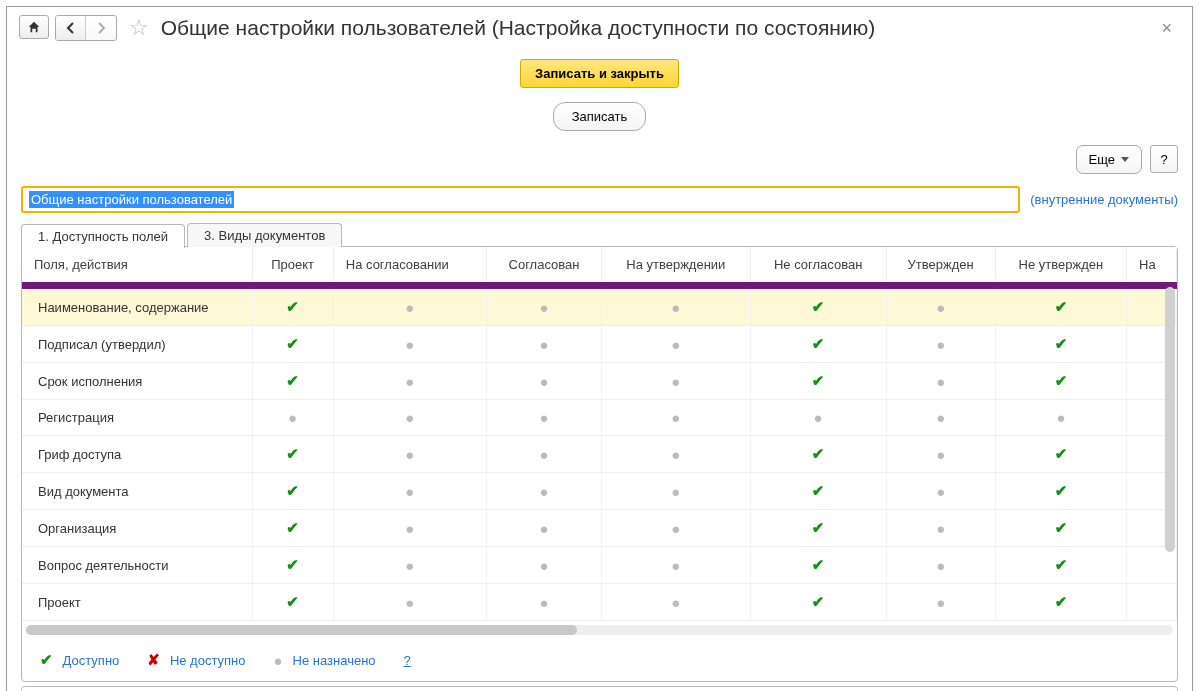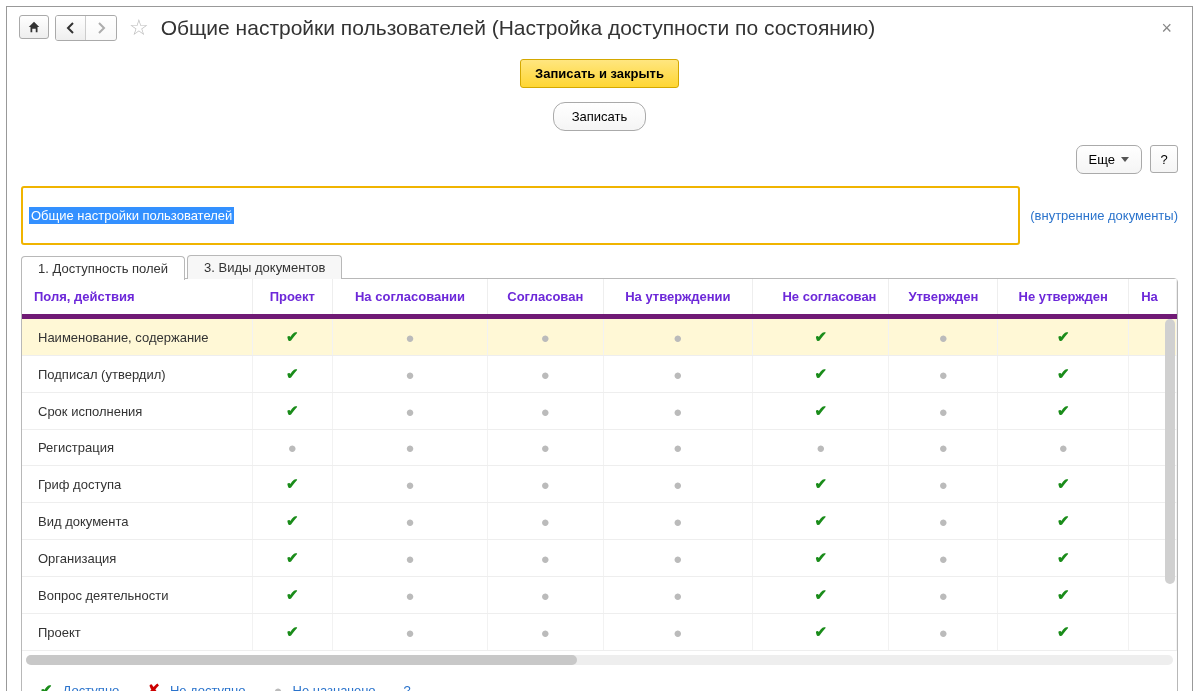--- a/index.html
+++ b/index.html
@@ -12,31 +12,31 @@
 .star-icon { font-size: 22px; color: #bbb; margin-left: 4px; }
 .page-title { font-size: 21px; color: #333; margin-left: 4px; }
 .close-x { margin-left: auto; font-size: 18px; color: #888; cursor: pointer; padding: 0 8px; }
 .toolbar { display: flex; align-items: center; padding: 10px 14px; gap: 14px; flex-direction: column; }
 .btn-yellow { background: linear-gradient(#ffe680,#ffd633); border: 1px solid #d4a800; border-radius: 3px; padding: 6px 14px; font-weight: bold; font-size: 13px; cursor: pointer; }
 .btn-white { background: linear-gradient(#fff,#f5f5f5); border: 1px solid #aaa; border-radius: 12px; padding: 6px 18px; font-size: 13px; cursor: pointer; }
 .toolbar-right { margin-left: auto; display: flex; gap: 8px; }
 .btn-more { background: linear-gradient(#fff,#f5f5f5); border: 1px solid #aaa; border-radius: 7px; padding: 6px 12px; font-size: 13px; cursor: pointer; display: flex; align-items: center; gap: 6px; }
 .btn-help { background: linear-gradient(#fff,#f5f5f5); border: 1px solid #aaa; border-radius: 3px; width: 28px; height: 28px; font-size: 13px; cursor: pointer; display: flex; align-items: center; justify-content: center; }
 .name-row { display: flex; align-items: center; padding: 2px 14px 10px; gap: 10px; }
-.name-input-wrap { flex: 1; border: 2px solid #f0b400; border-radius: 3px; padding: 20px 6px; background: #fff; }
+.name-input-wrap { flex: 1; border: 2px solid #f0b400; border-radius: 3px; padding: 4px 6px; background: #fff; }
 .name-input-sel { background: #3390ff; color: #fff; padding: 1px 2px; }
 .link-blue { color: #2a73cc; cursor: pointer; }
 .tabs-wrap { padding: 0 14px; }
 .tabs { display: flex; position: relative; z-index: 2; }
 .tab { border: 1px solid #b8b8b8; border-bottom: none; background: #f7f7f7; padding: 4px 16px; font-size: 13px; cursor: pointer; border-radius: 4px 4px 0 0; margin-right: 2px; }
 .tab.active { background: #fff; font-weight: normal; position: relative; top: 1px; }
 .tab-panel { border: 1px solid #b8b8b8; border-radius: 0 4px 4px 4px; margin-top: -1px; background: #fff; position: relative; }
 .table-scroll { overflow-x: auto; }
 table.grid { border-collapse: collapse; width: 100%; font-size: 13px; }
-.grid th { background: #fff; border-bottom: 5px solid #701a75; border-right: 1px solid #eee; padding: 10px 12px; text-align: left; font-weight: bold; color: #6d28d9; white-space: nowrap; }
+.grid th { background: #fff; border-bottom: 7px solid #701a75; border-right: 1px solid #eee; padding: 10px 12px; text-align: left; font-weight: normal; color: #404040; white-space: nowrap; }
 .grid th:first-child { width: 230px; }
 .grid td { border-bottom: 1px solid #eee; border-right: 1px solid #f2f2f2; padding: 9px 12px; text-align: center; white-space: nowrap; }
 .grid td:first-child { text-align: left; padding-left: 16px; }
 .grid tr.selected td { background: #fff8d6; }
 .chk { color: #1a8c1a; font-weight: bold; font-size: 15px; }
 .dot { color: #bbb; font-size: 15px; }
 .grid-vscroll { position: absolute; right: 2px; top: 40px; width: 10px; height: 265px; background: #d0d0d0; border-radius: 5px; }
 .grid-hscroll { height: 10px; background: #eee; margin: 4px; border-radius: 5px; position: relative; }
 .grid-hscroll-thumb { position: absolute; left: 0; top: 0; height: 10px; width: 48%; background: #c8c8c8; border-radius: 5px; }
 .legend { display: flex; align-items: center; gap: 28px; padding: 12px 18px; font-size: 13px; }
@@ -102,24 +102,24 @@
         <div class="tab active">1. Доступность полей</div>
         <div class="tab">3. Виды документов</div>
       </div>
     <div class="tab-panel">
       <div class="table-scroll">
         <table class="grid">
           <thead>
               <tr id="thead-row">
                 <th>Поля, действия</th>
                 <th style="text-align: center;">Проект</th>
-                <th style="text-align: center;">На согласовании</th>
+                <th style="">На согласовании</th>
                 <th style="text-align: center;">Согласован</th>
                 <th style="text-align: center;">На утверждении</th>
-                <th style="text-align: right;">Не согласован</th>
+                <th style="text-align: center;">Не согласован</th>
                 <th style="text-align: center;">Утвержден</th>
                 <th style="text-align: center;">Не утвержден</th>
                 <th>На</th>
               </tr>
             </thead>
           <tbody id="tbody">
               <tr class="selected">
                 <td>Наименование, содержание</td>
                 <td><span class="chk">✔</span></td>
                 <td><span class="dot">●</span></td>

